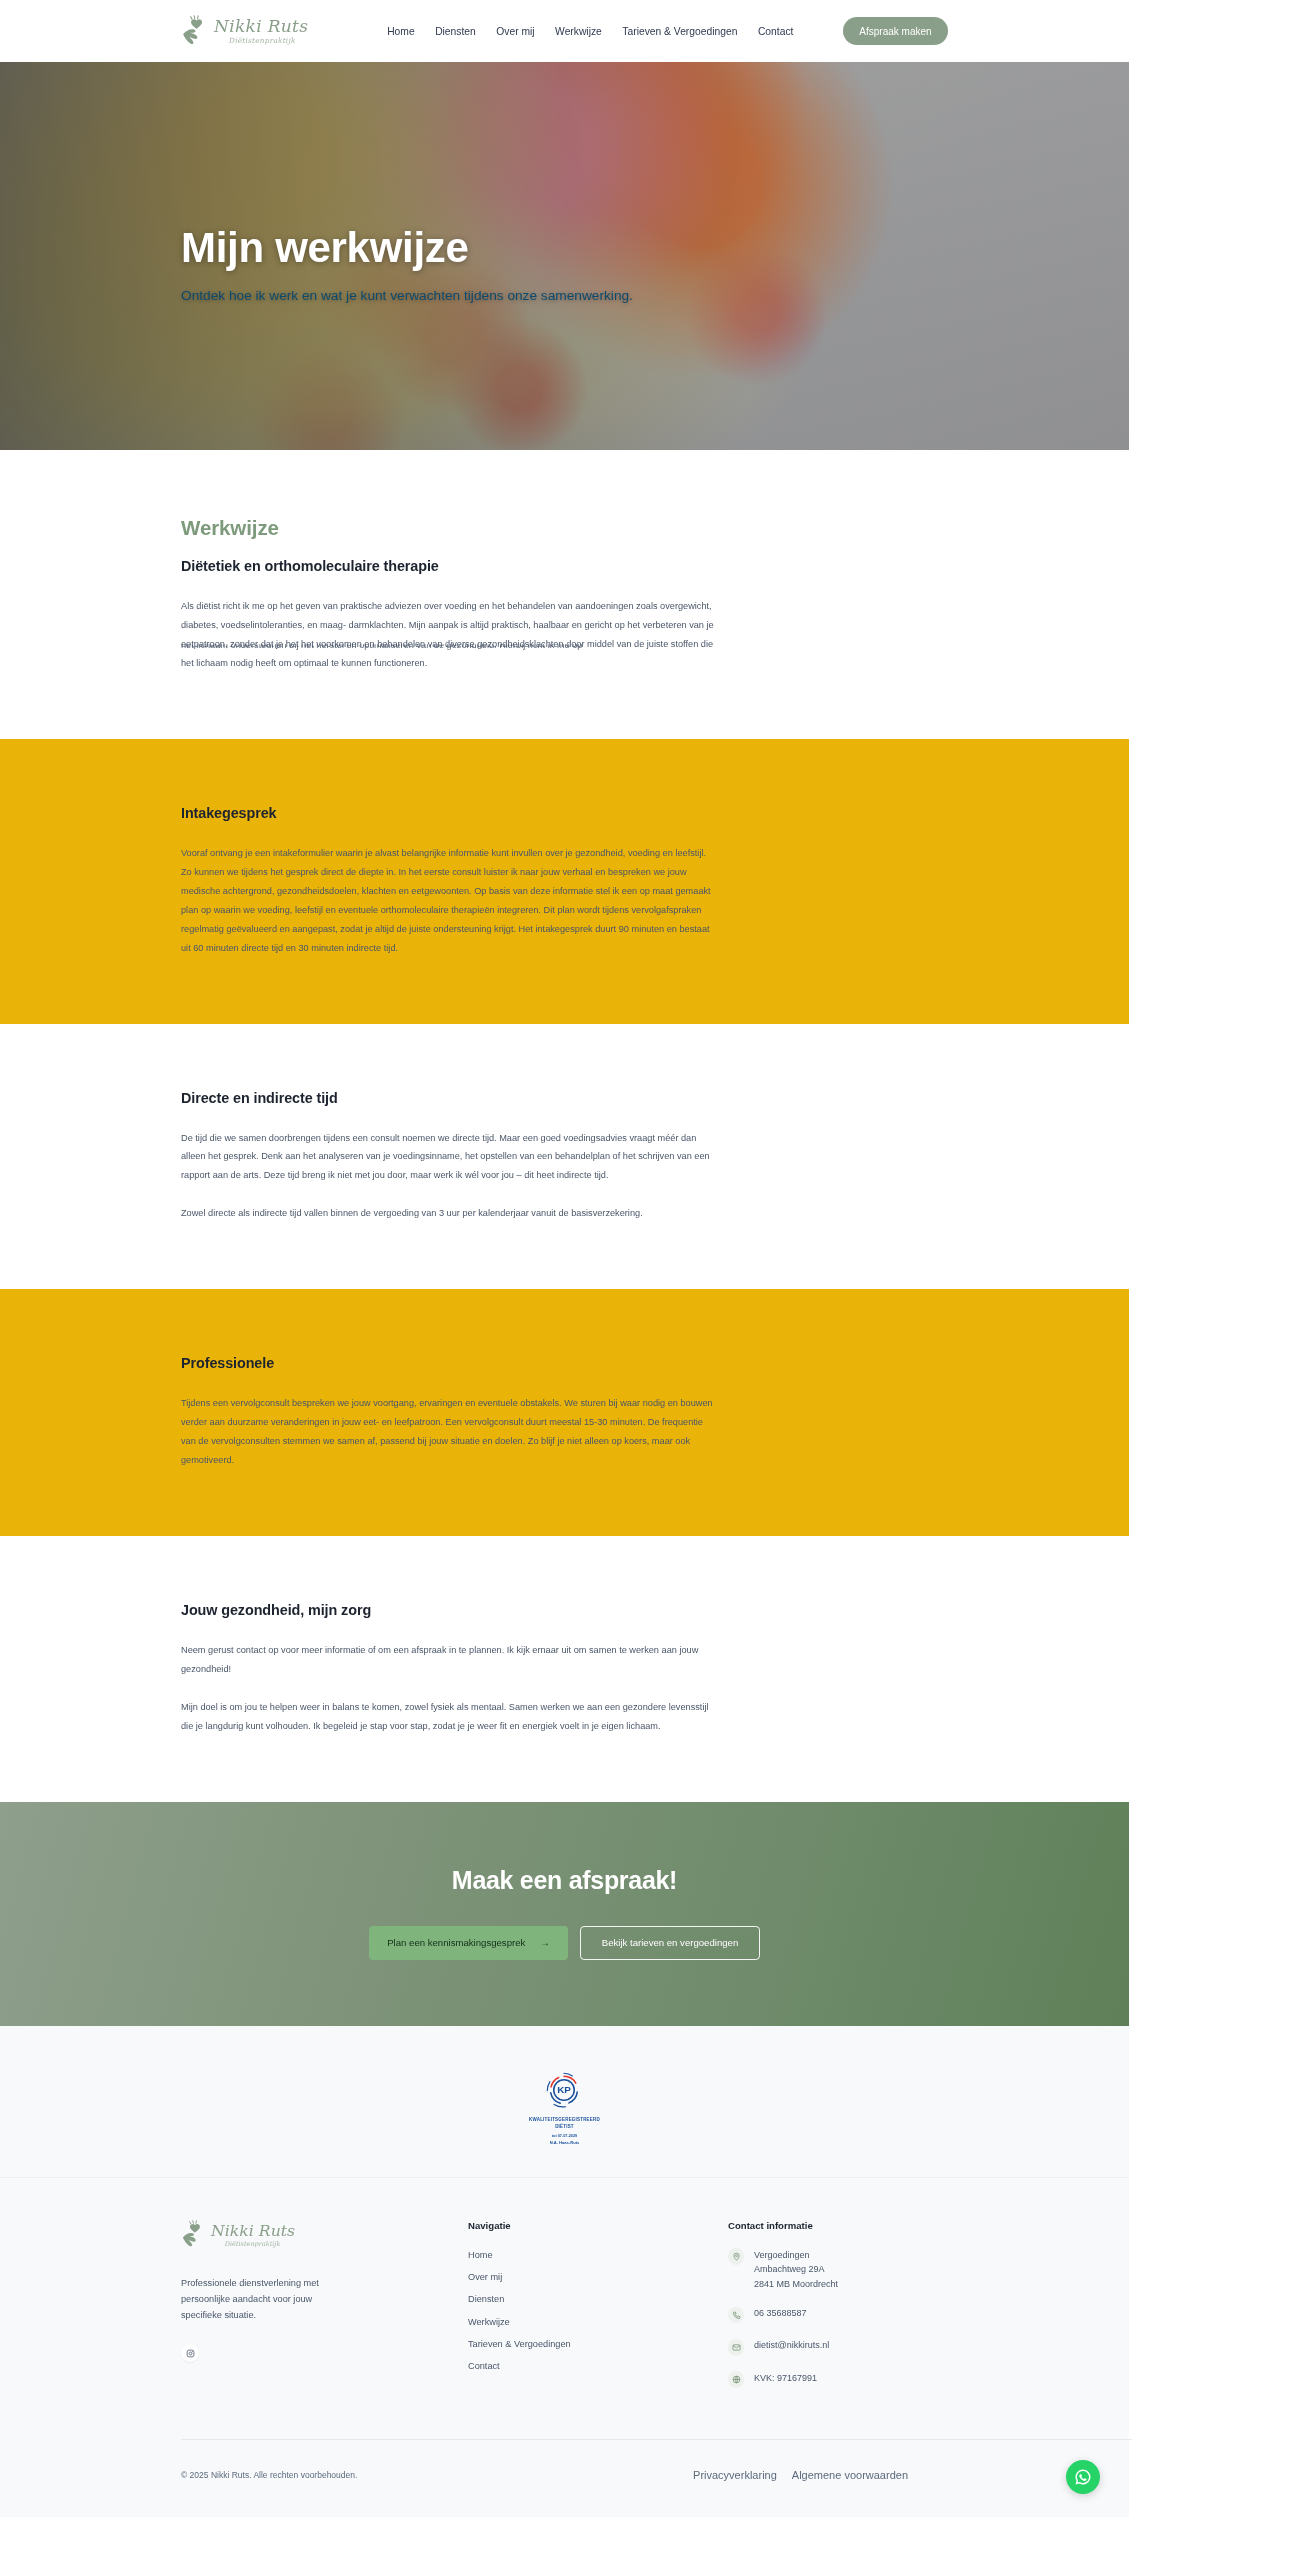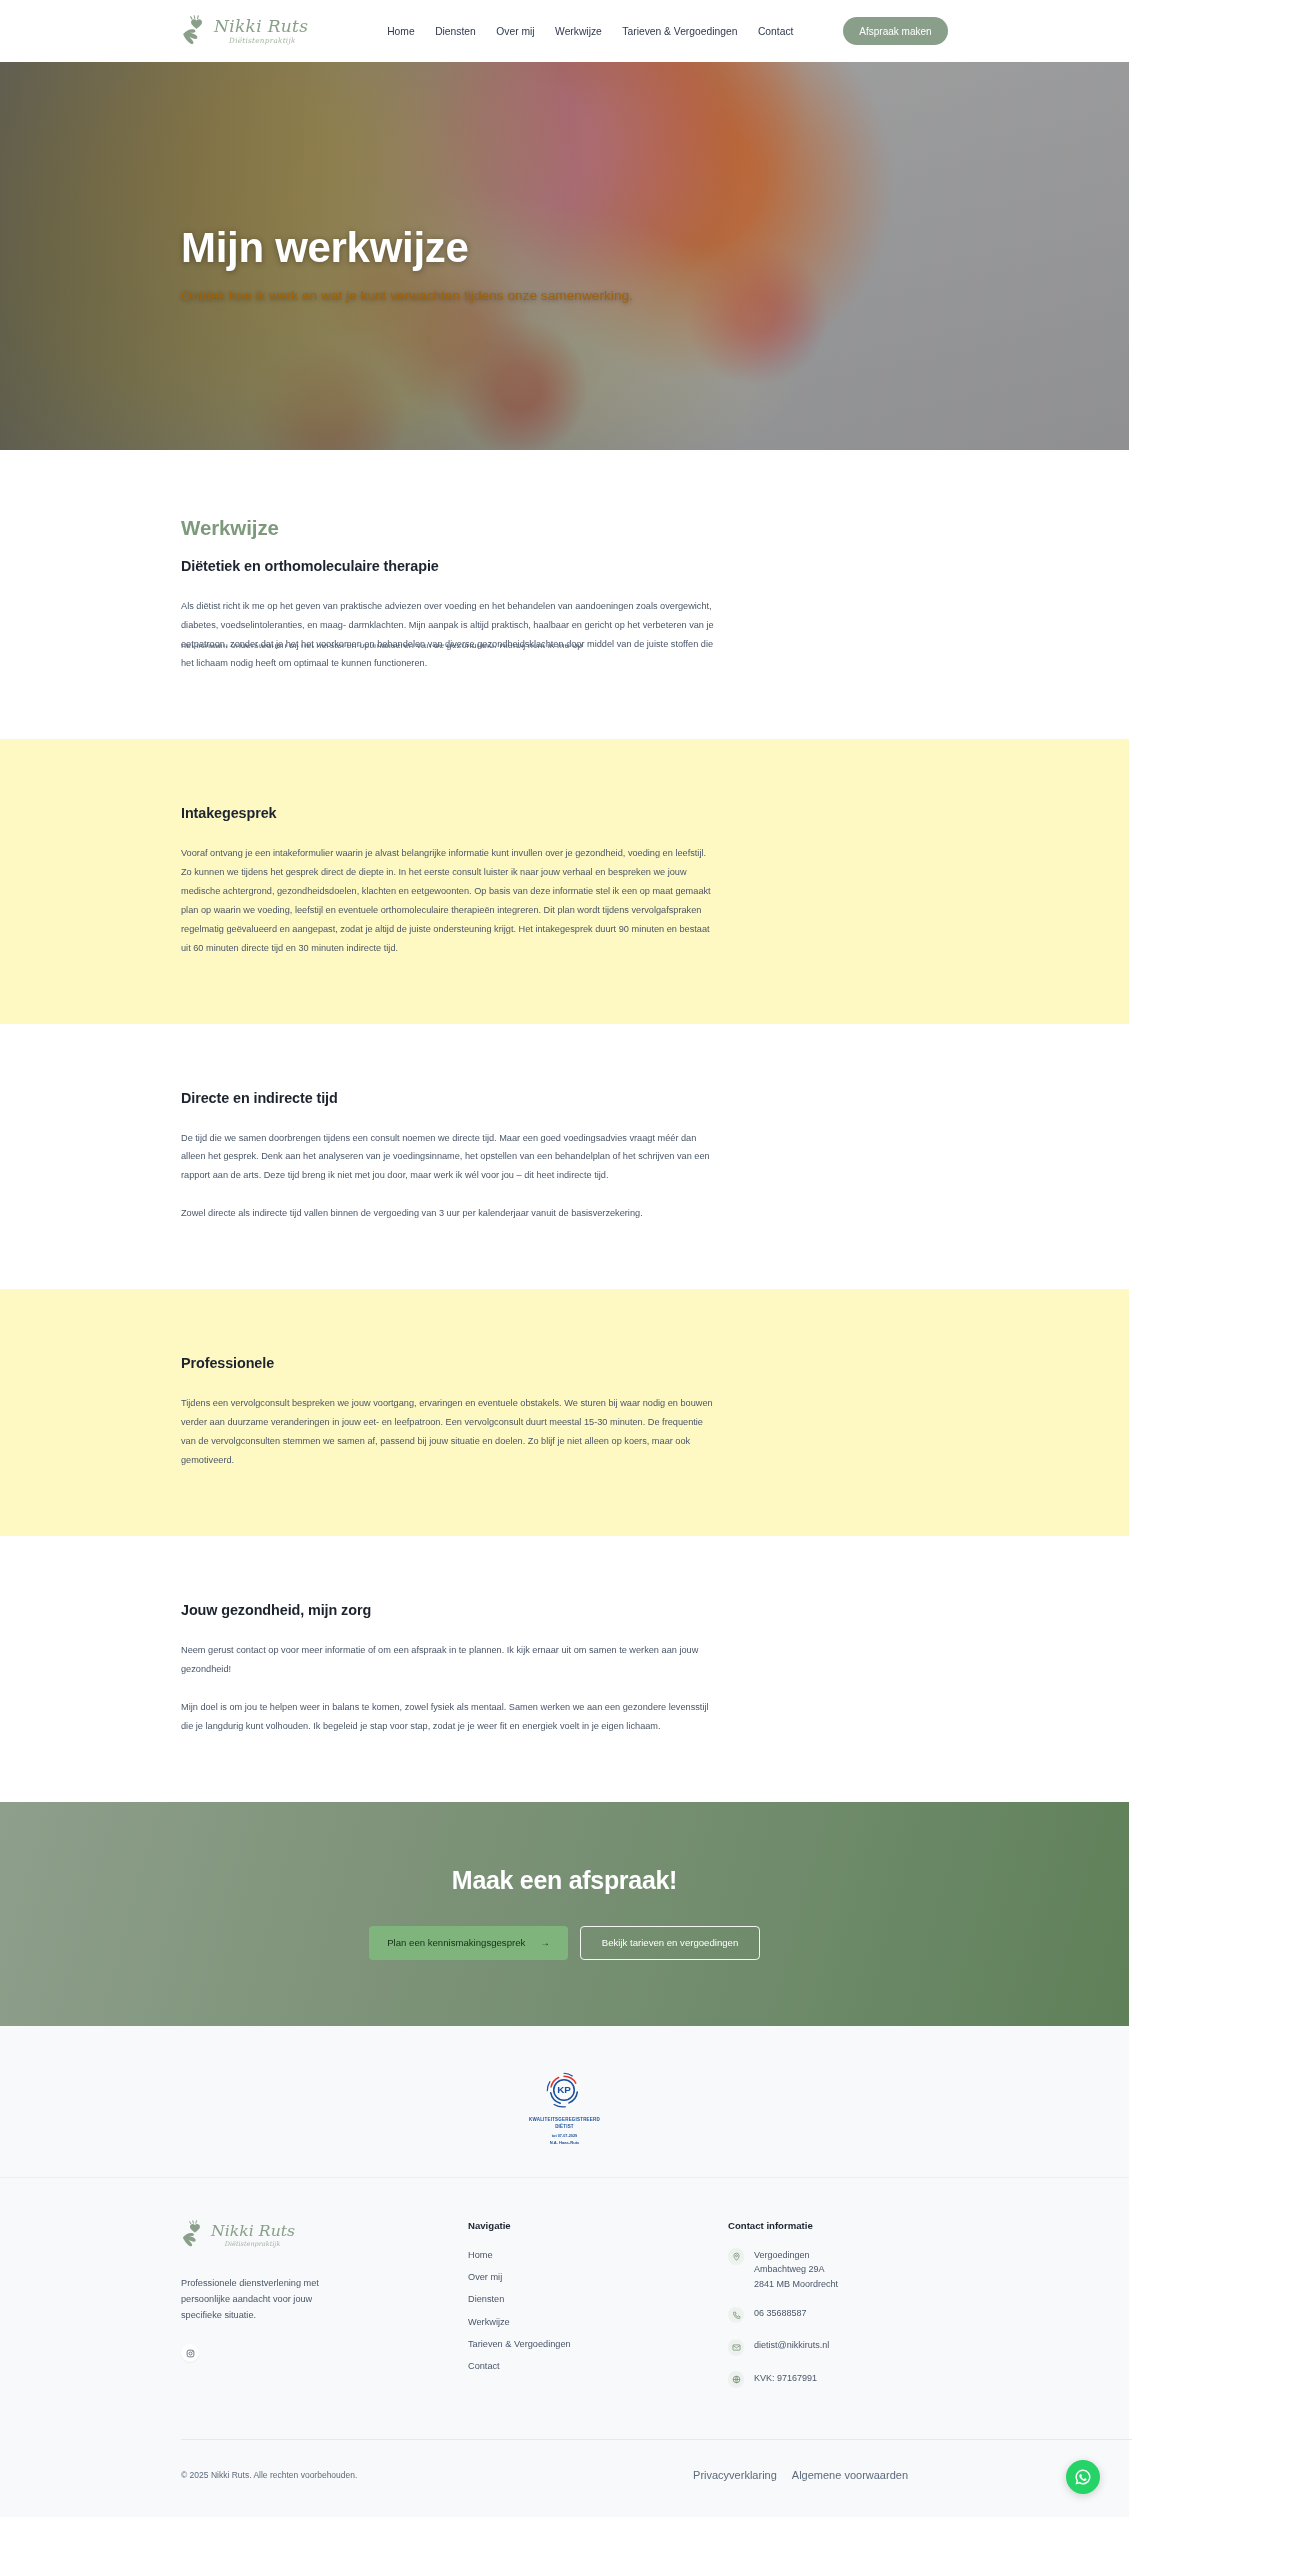--- a/index.html
+++ b/index.html
@@ -119,28 +119,28 @@
     color: #ffffff;
     font-weight: 700;
     letter-spacing: -0.3px;
     text-shadow: 0 1.4px 6.8px rgba(0,0,0,.35);
   }
   .hero p {
     margin-top: 13.7px;
     max-width: 460px;
     font-size: 13.7px;
     line-height: 1.6;
-    color: #a16207;
+    color: #0c4a6e;
     text-shadow: 0 0.7px 4.1px rgba(0,0,0,.35);
   }
 
   
   .band { padding: 66px 0; }
   .band--white { background: #ffffff; }
-  .band--tint  { background: #fef9c3; }
+  .band--tint  { background: #eab308; }
   .wrap { width: 1313px; padding: 0 181px; margin: 0 auto; }
   .col { max-width: 537px; }
 
   .eyebrow {
     font-size: 20.5px;
     font-weight: 700;
     color: #7d9b7c;
     margin-bottom: 18px;
     letter-spacing: -0.1px;
   }

